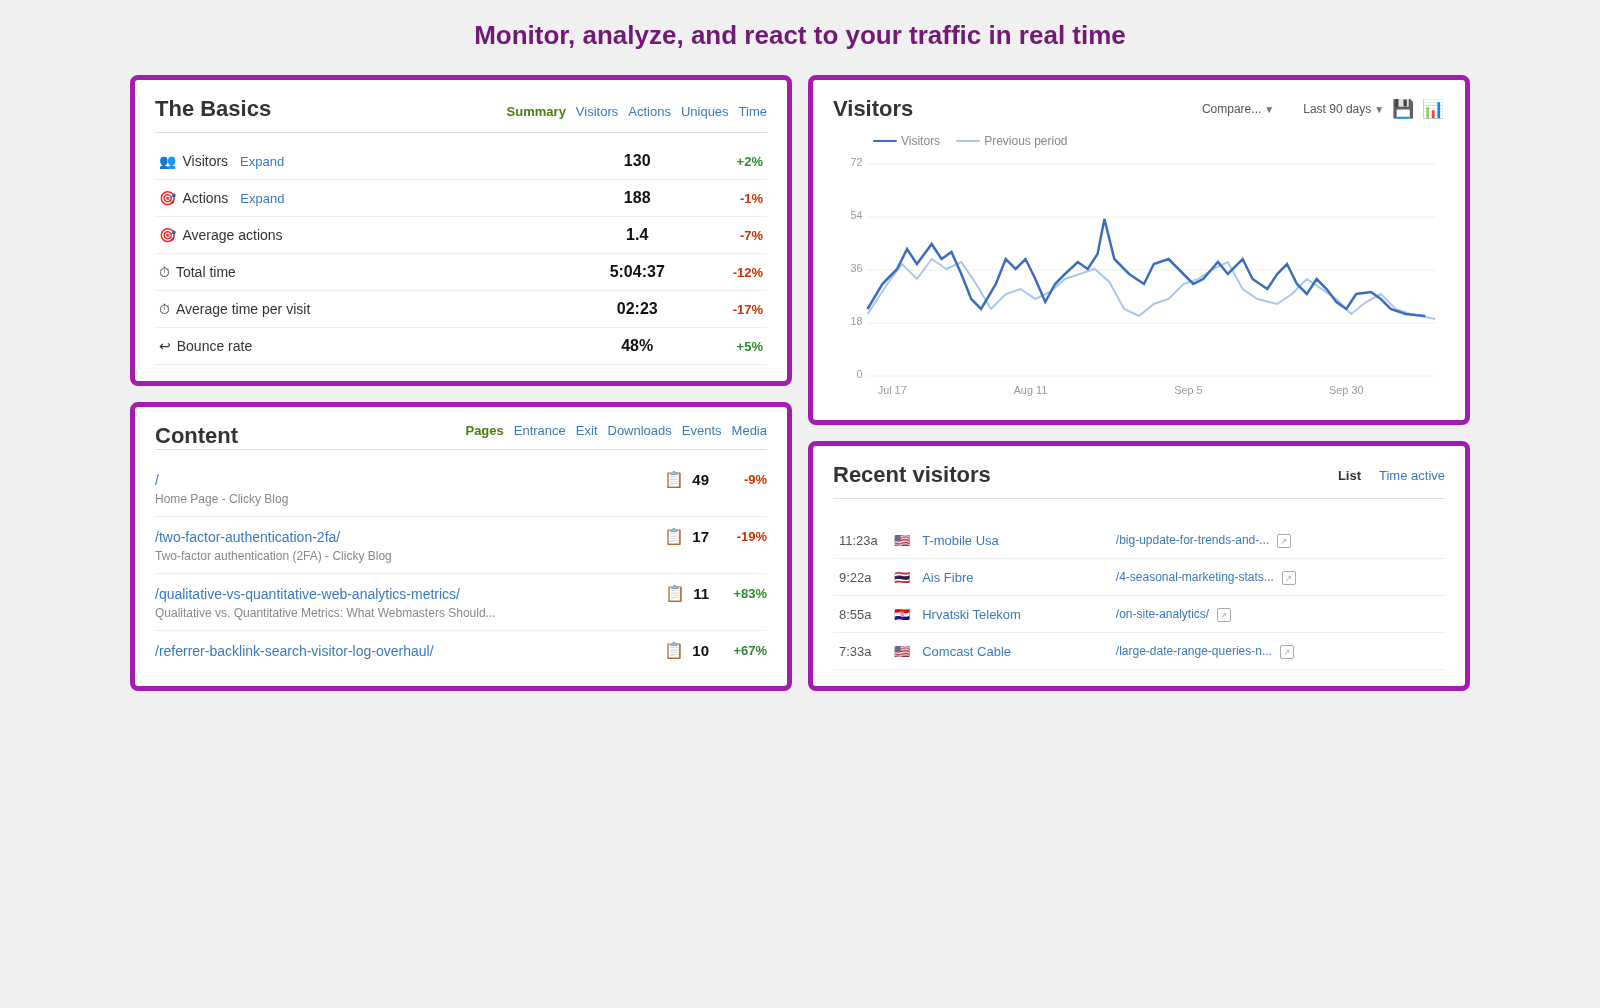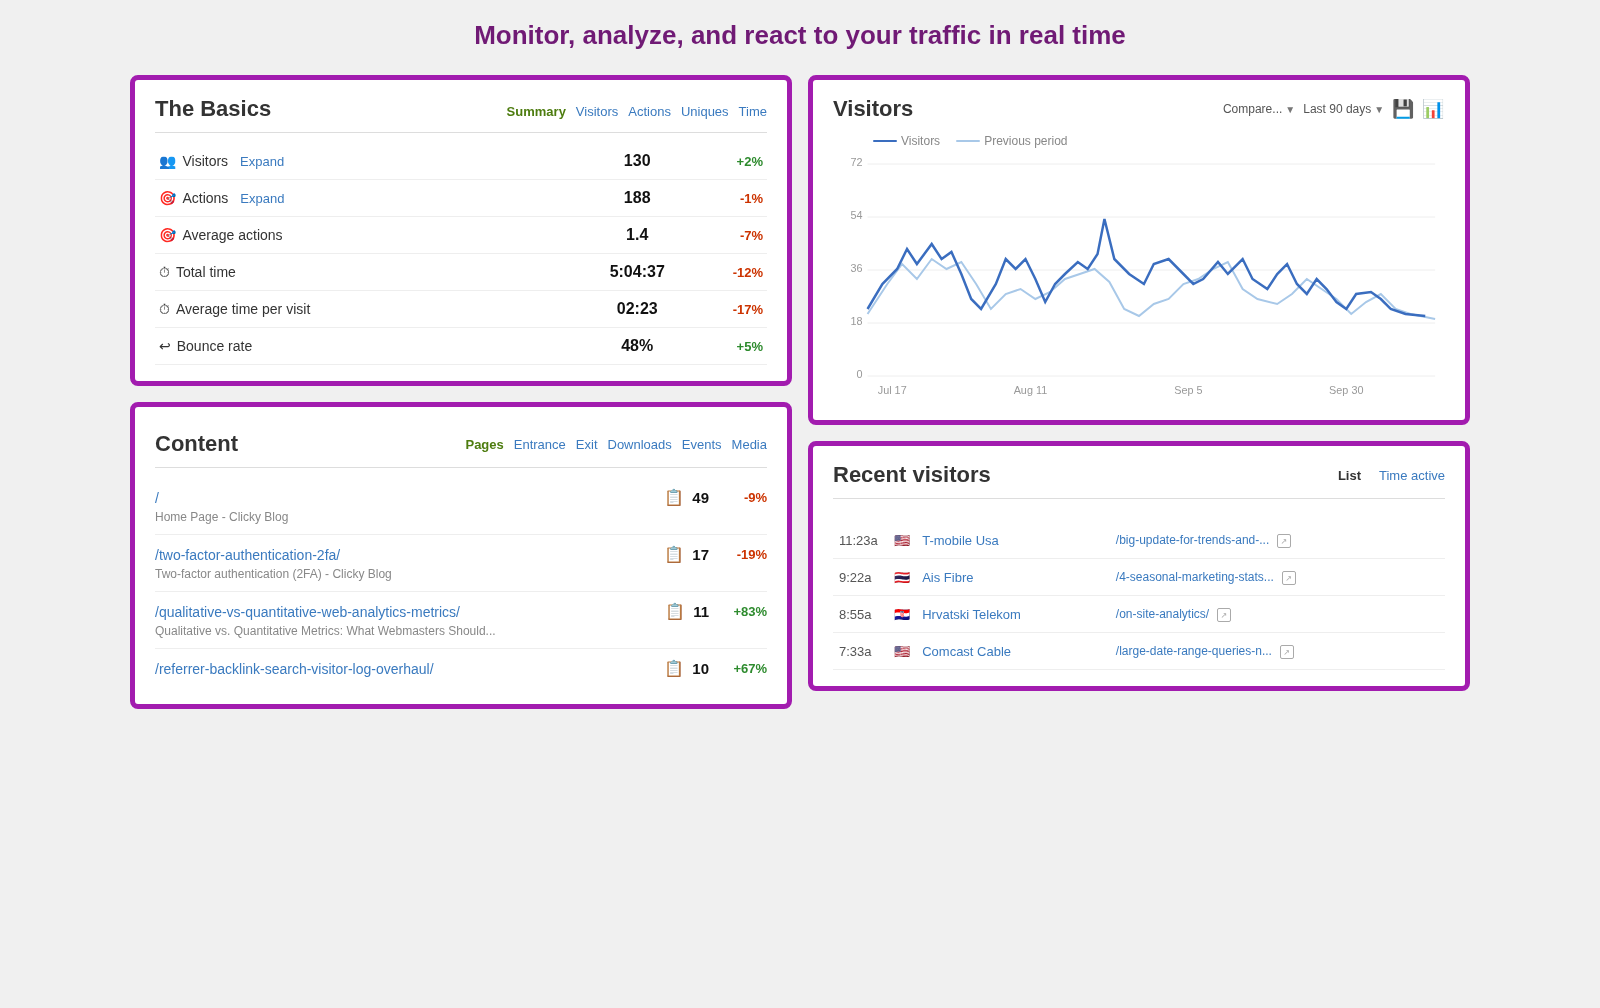--- a/index.html
+++ b/index.html
@@ -93,26 +93,24 @@
       font-size: 13px;
       font-weight: bold;
       width: 50px;
     }
     .positive { color: #2e8b2e; }
     .negative { color: #cc3300; }
 
     
     .content-header {
       display: flex;
-      align-items: center;
+      align-items: flex-start;
       justify-content: space-between;
       border-bottom: 1px solid #ddd;
-      padding-bottom: 10px;
       margin-bottom: 10px;
-      margin-top: 8px;
     }
     .content-title { font-size: 22px; font-weight: bold; }
     .content-list { list-style: none; }
     .content-item {
       padding: 10px 0;
       border-bottom: 1px solid #eee;
     }
     .content-item:last-child { border-bottom: none; }
     .content-item-row {
       display: flex;
@@ -153,20 +151,21 @@
       display: flex;
       align-items: center;
       gap: 8px;
       font-size: 13px;
       color: #555;
     }
     .chart-controls select, .chart-controls .dropdown {
       font-size: 12px;
       color: #555;
       cursor: pointer;
+      margin-left: 21px;
     }
     .dropdown {
       display: inline-flex;
       align-items: center;
       gap: 3px;
       cursor: pointer;
     }
     .dropdown-arrow { color: #777; font-size: 10px; }
     .chart-legend {
       display: flex;

